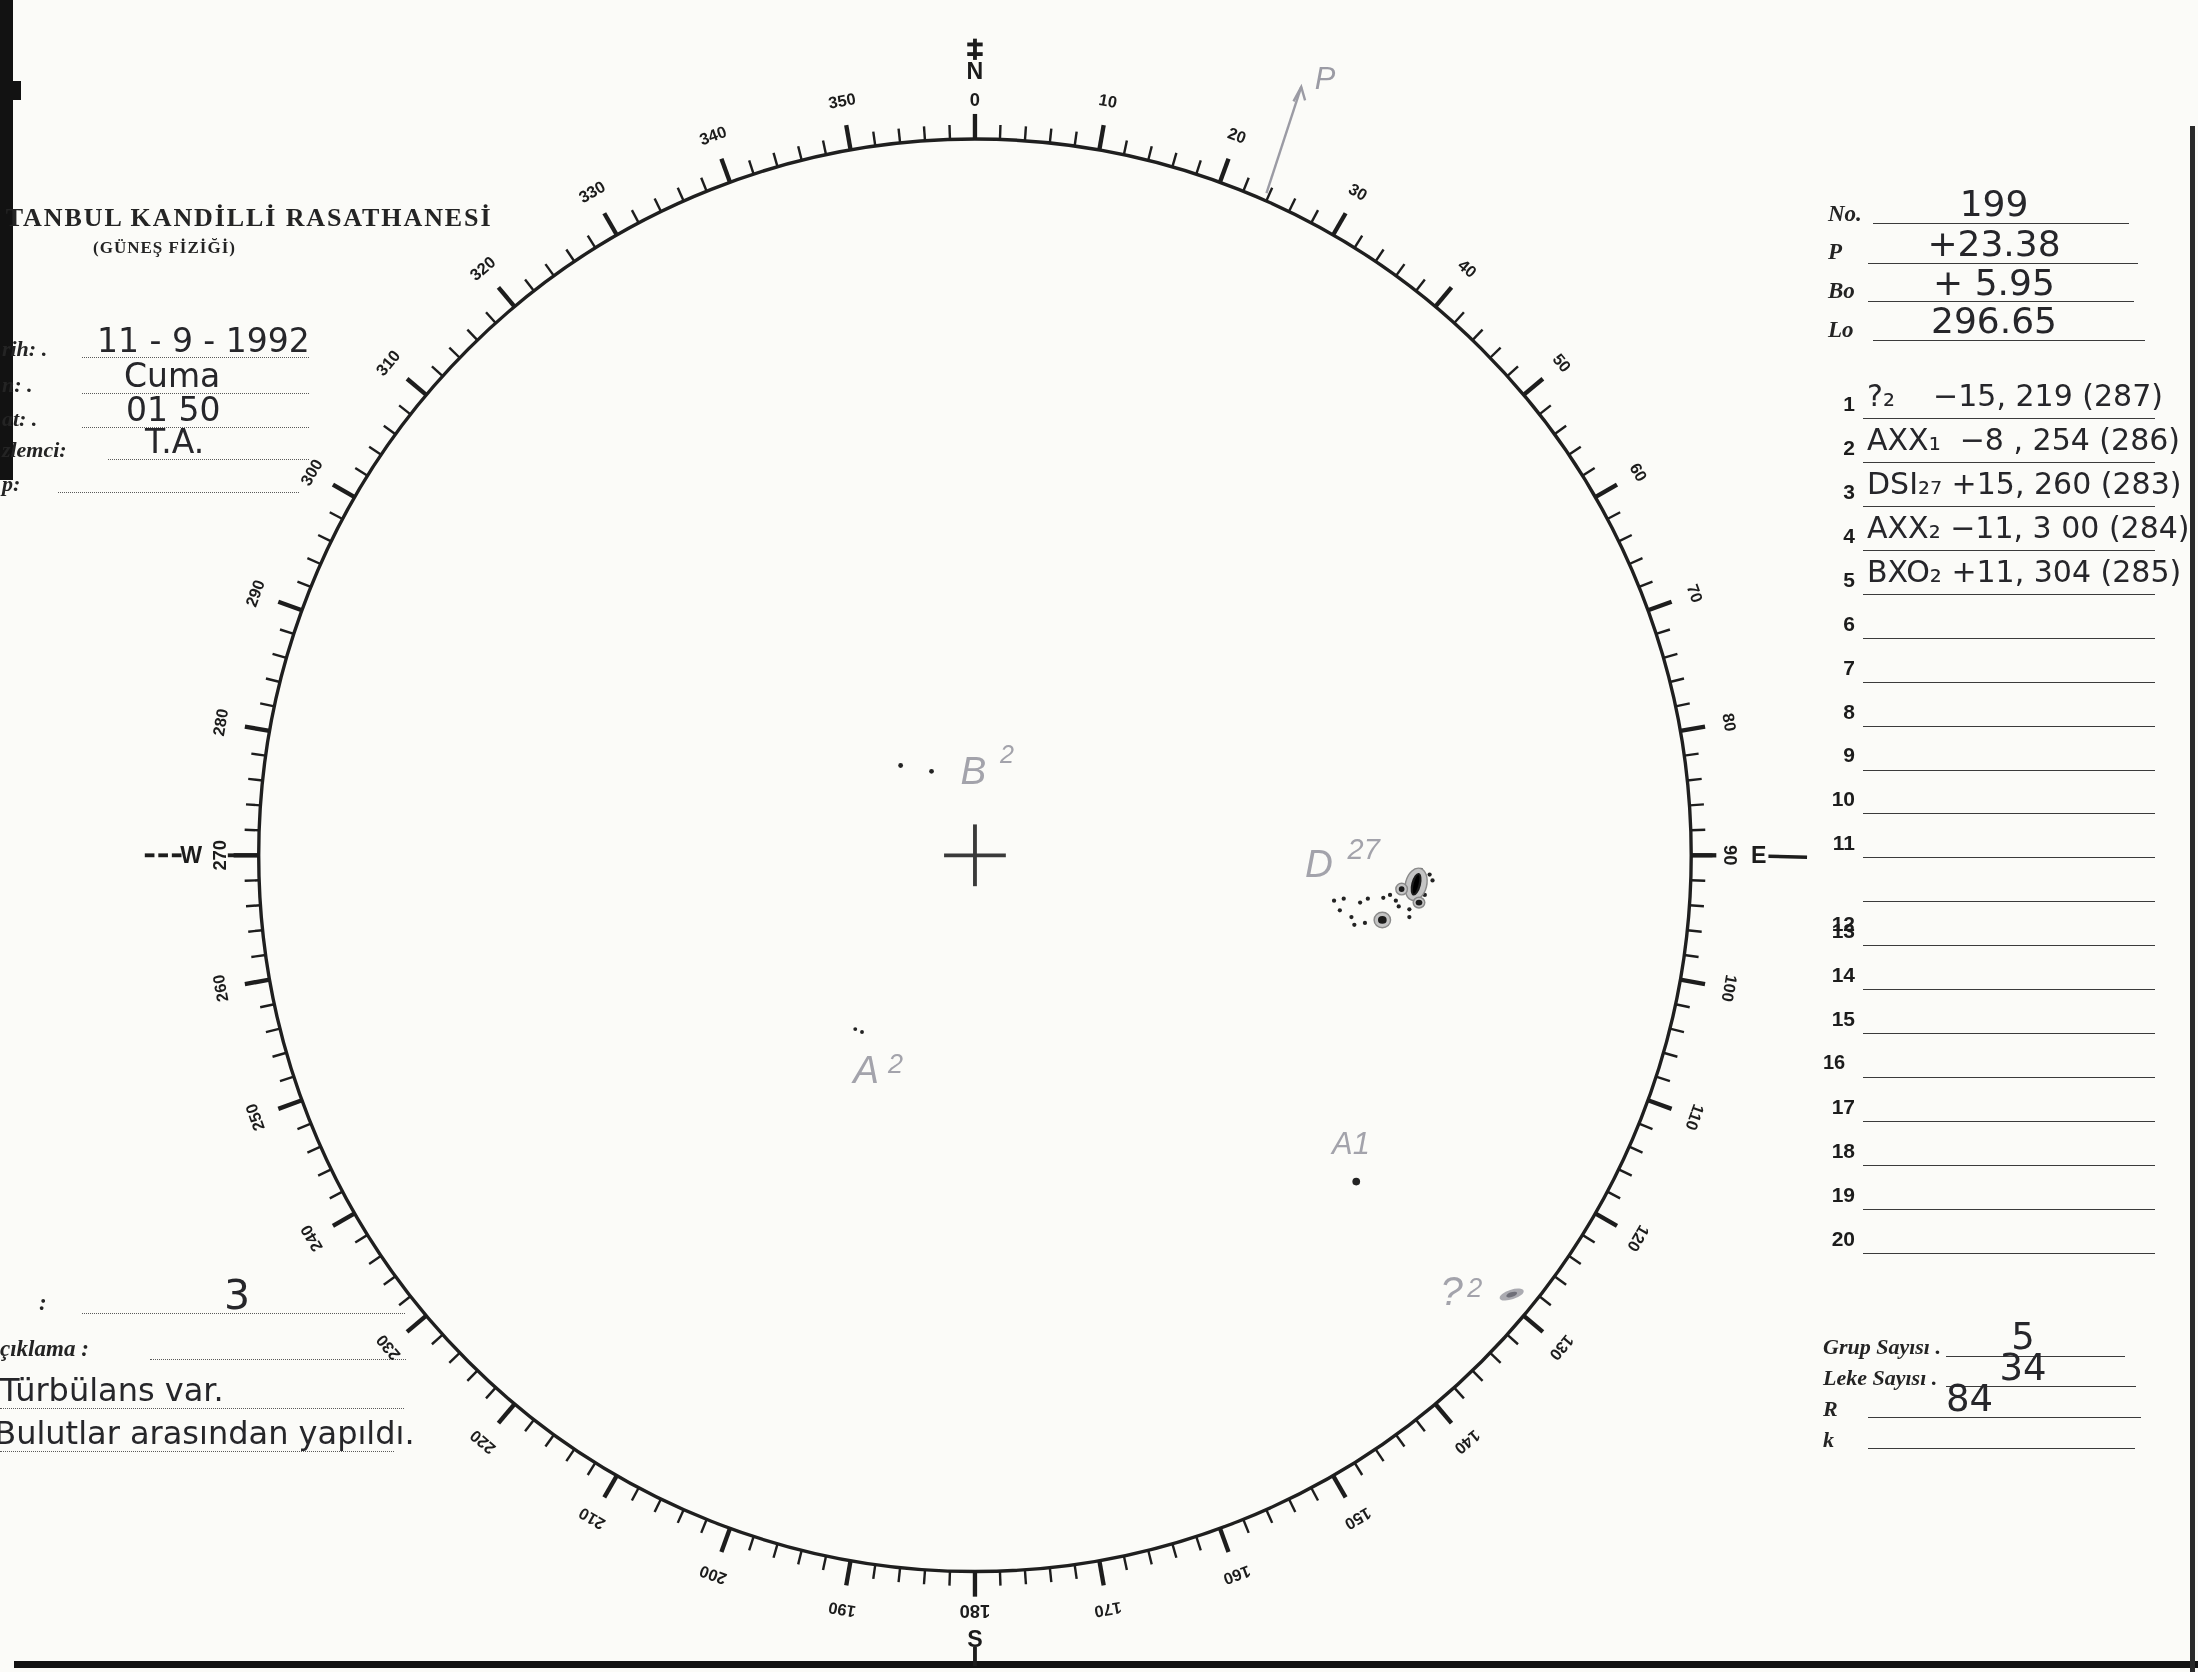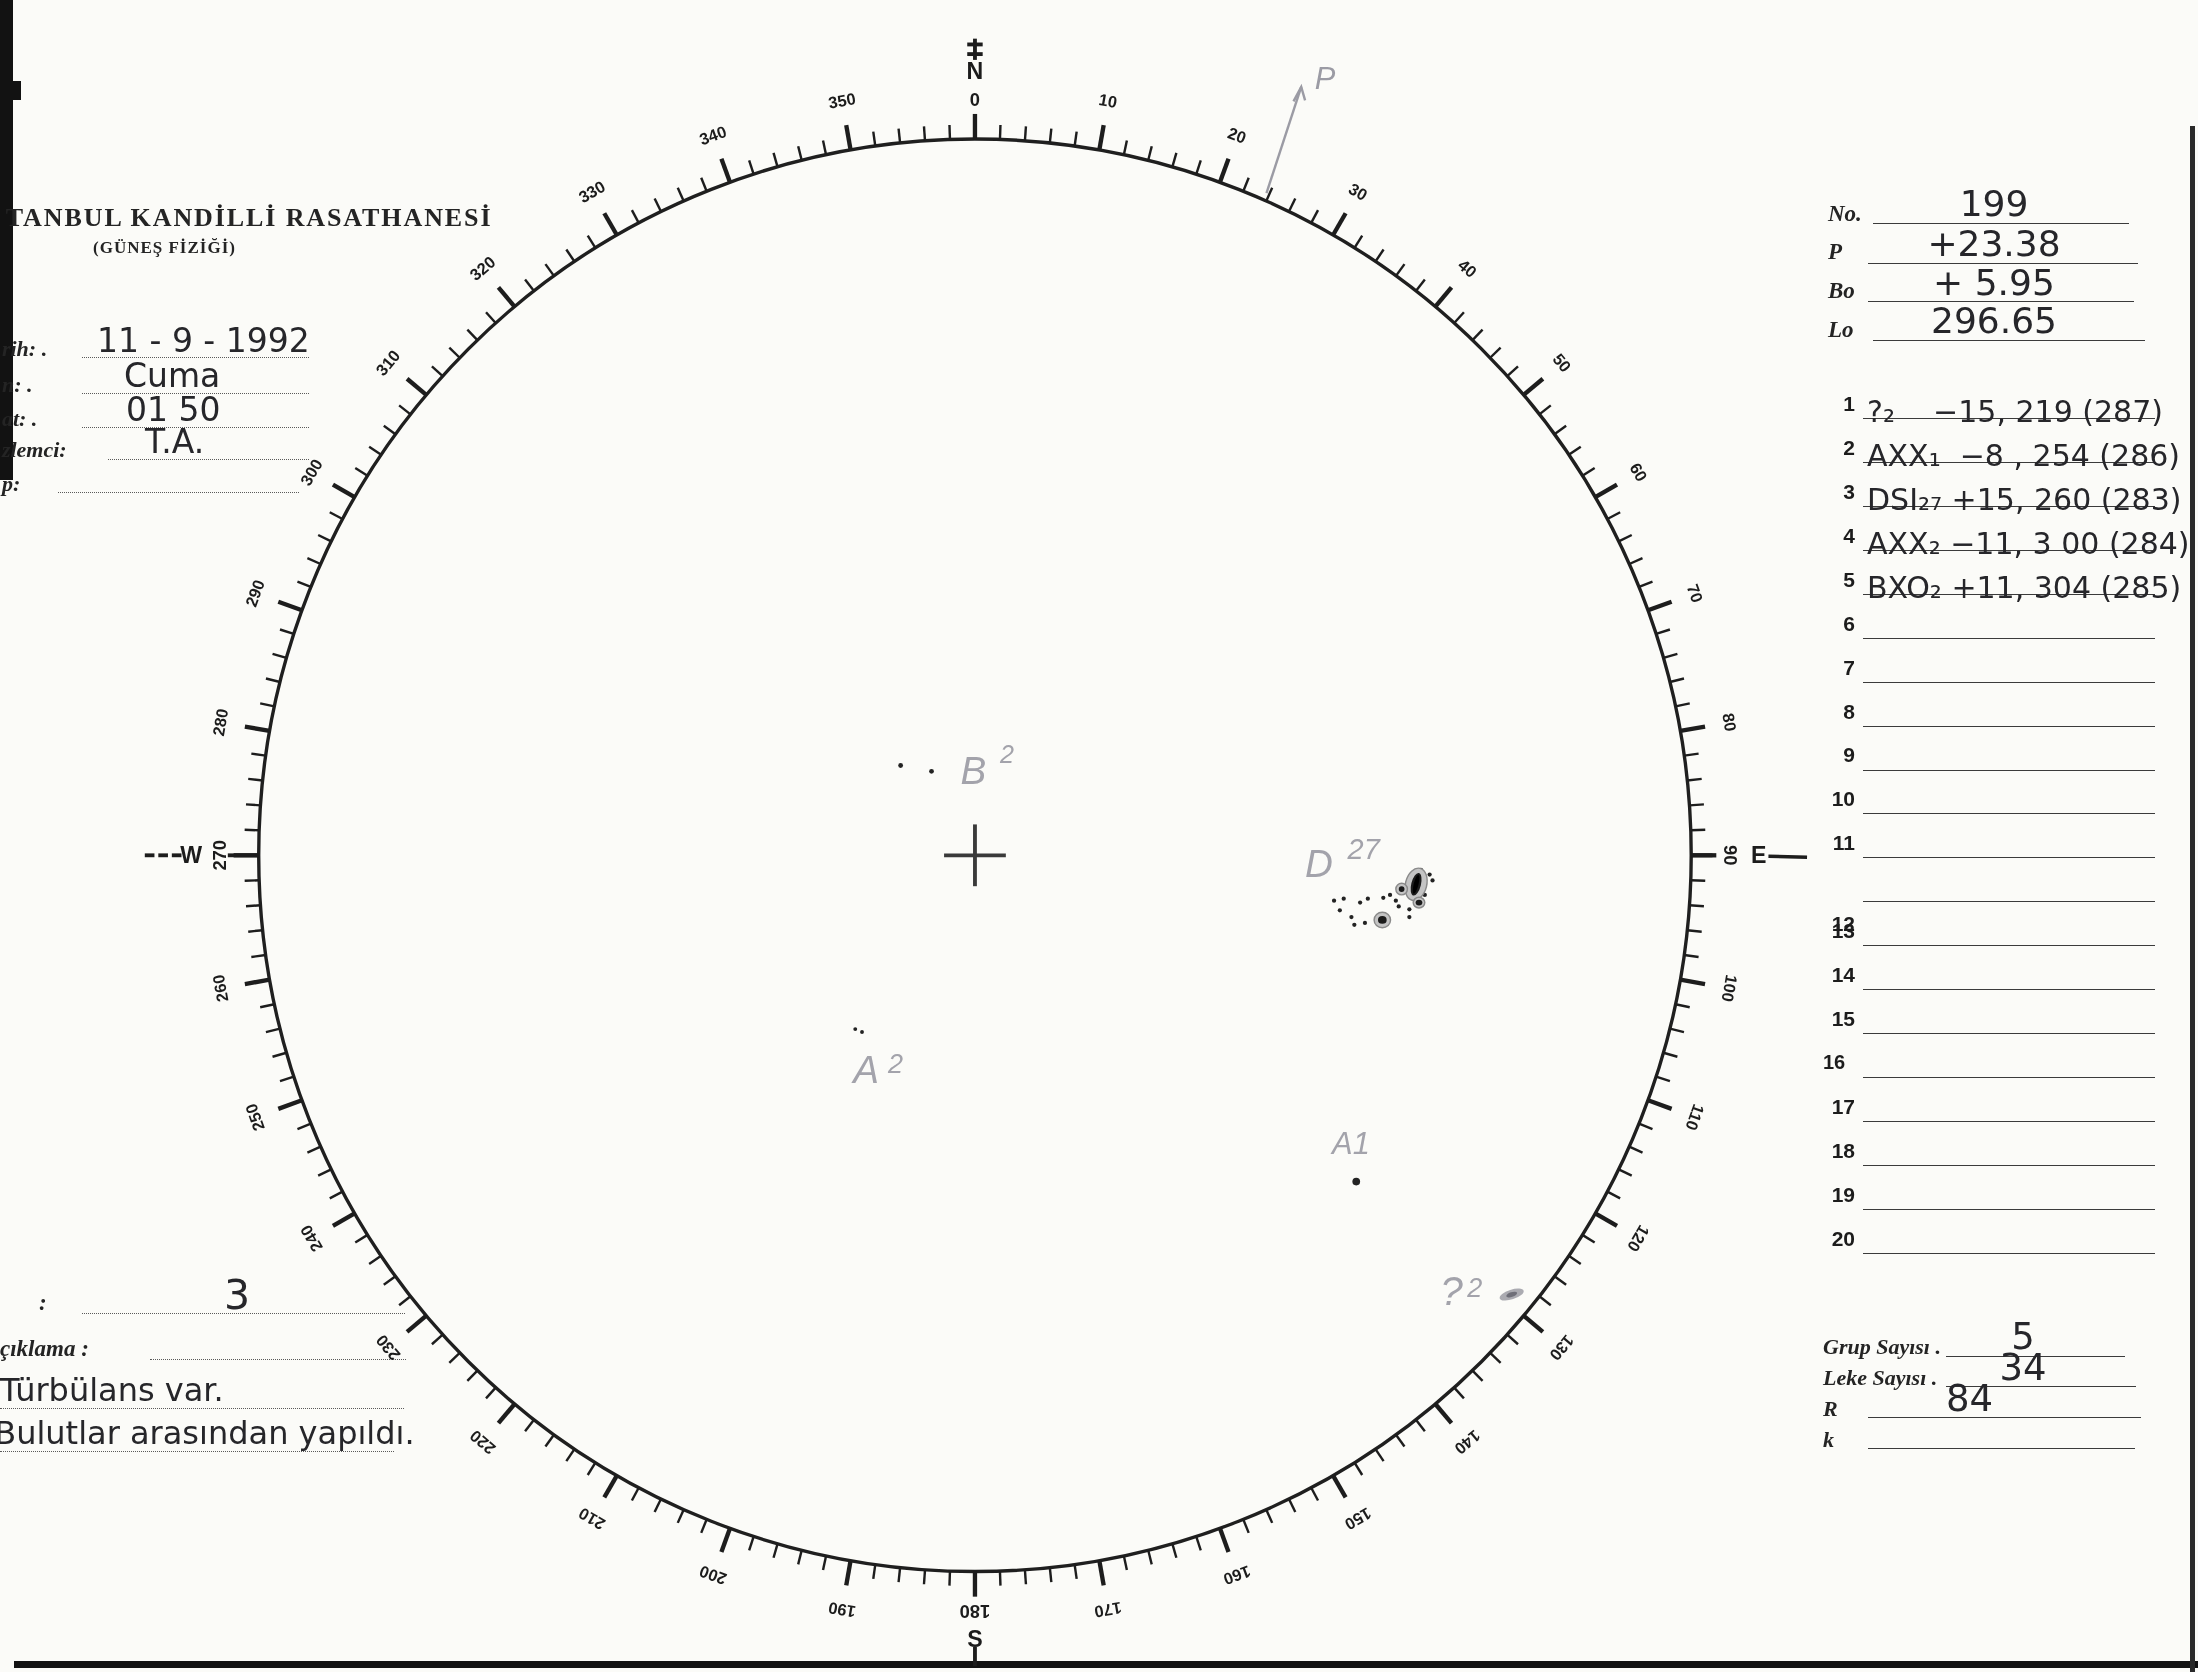--- a/index.html
+++ b/index.html
@@ -6,21 +6,21 @@
   .page{position:relative;width:2198px;height:1672px;background:#fbfbf8;overflow:hidden;
         font-family:"Liberation Sans",sans-serif;color:#1c1c1c;}
   .abs{position:absolute;}
   .printed{font-family:"Liberation Serif",serif;font-weight:bold;font-style:italic;color:#242424;}
   .printed-plain{font-family:"Liberation Serif",serif;font-weight:bold;color:#242424;}
   .hw{font-family:"DejaVu Sans",sans-serif;color:#26262a;white-space:pre;}
   .dotline{border-top:1.9px dotted #5a5a5a;height:0;}
   .ruleline{border-top:1.9px solid #3b3b3b;height:0;}
   .artifact{background:#121212;}
   svg text{font-family:"Liberation Sans",sans-serif;}
-  .entry{white-space:pre;margin-top:16px;}
+  .entry{white-space:pre;}
 </style>
 </head>
 <body>
 
 <div class="page">
 
   <div class="abs artifact" style="left:0;top:0;width:12.6px;height:480px;"></div>
   <div class="abs artifact" style="left:0;top:81px;width:21px;height:19.3px;"></div>
   <div class="abs artifact" style="left:13.5px;top:1661px;width:2185px;height:6.8px;"></div>
   <div class="abs artifact" style="left:2190px;top:126px;width:4.8px;height:1547px;background:#2a2a2a;"></div>

